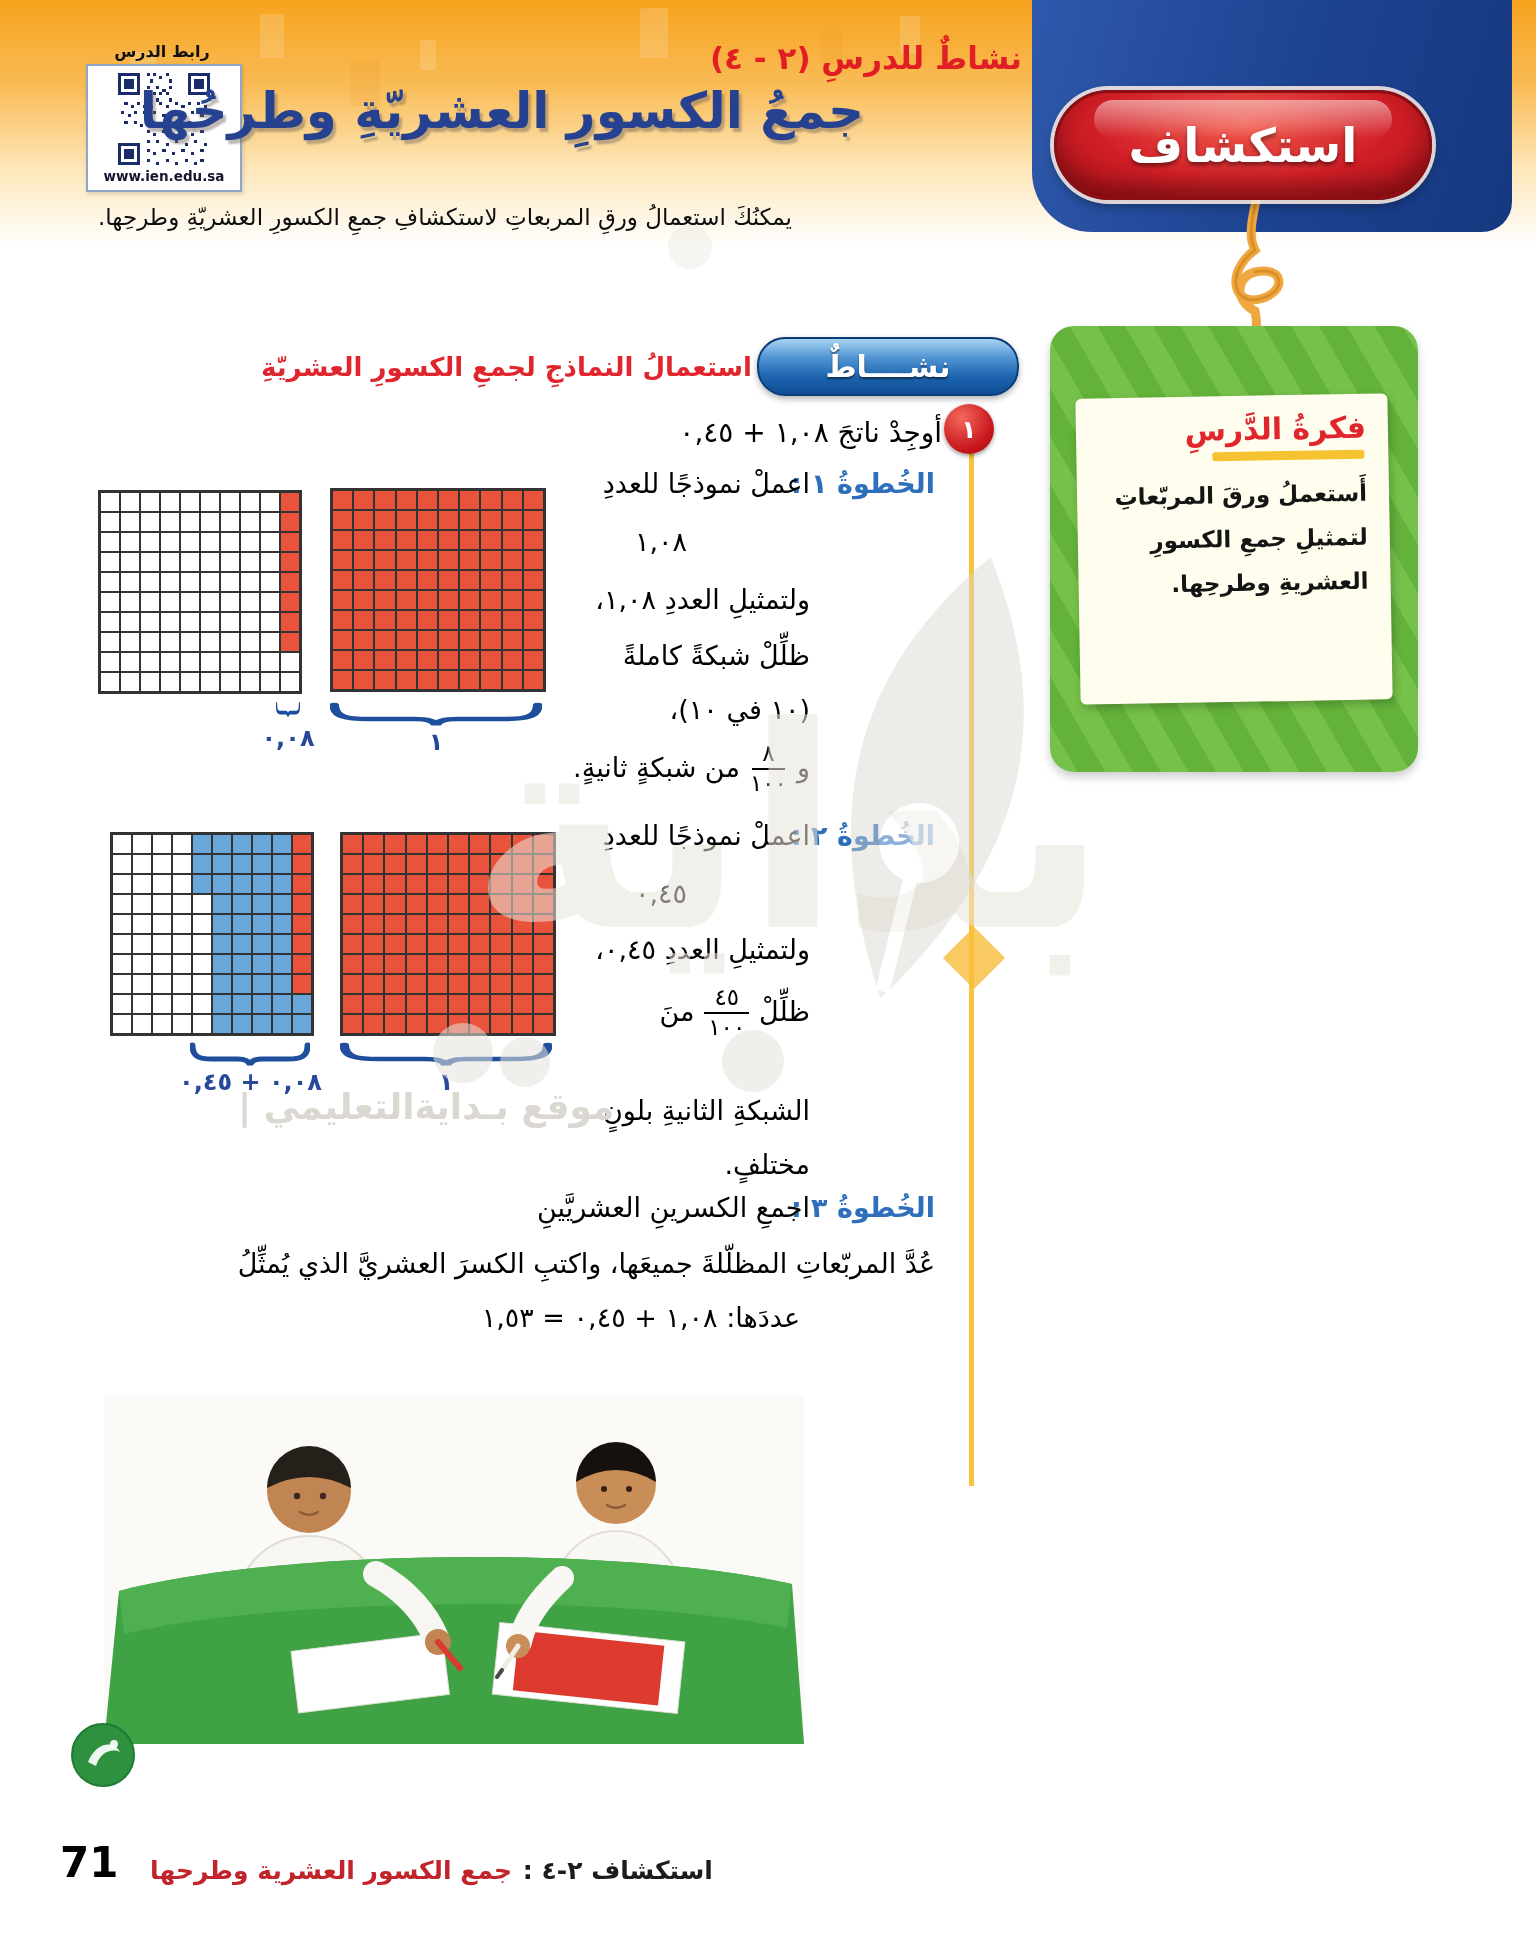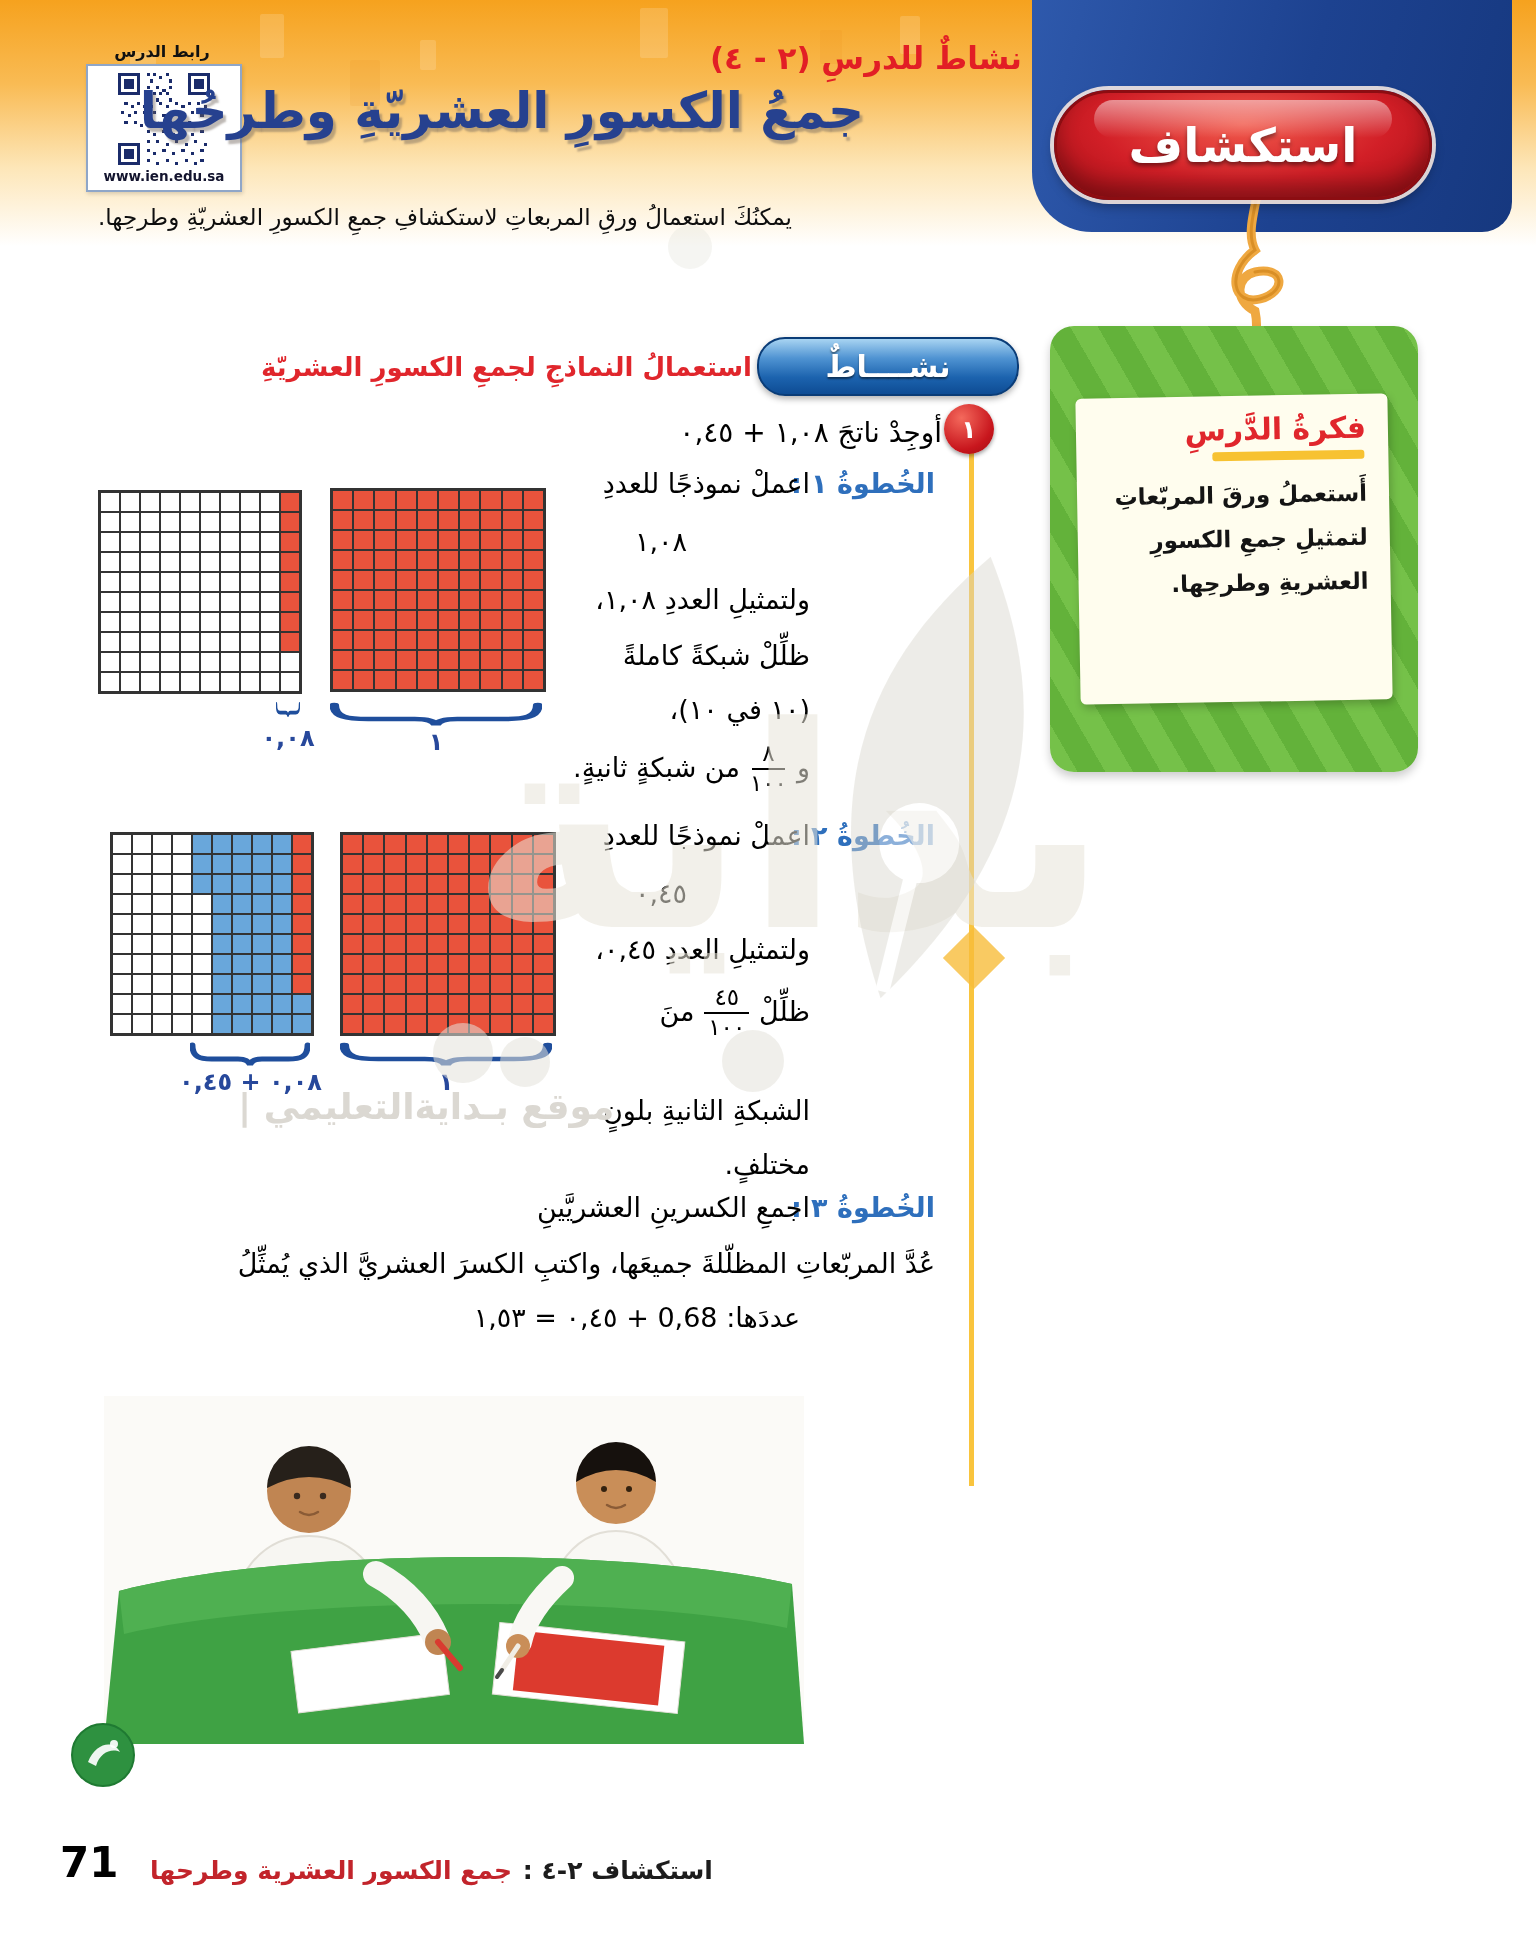--- a/index.html
+++ b/index.html
@@ -707,21 +707,21 @@
   </svg>
   <svg class="brace" style="left:340px;top:1042px;width:212px;height:24px;" viewBox="0 0 100 24" preserveAspectRatio="none">
     <path d="M2,3 C2,15 8,17 18,17 L40,17 C46,17 49,19 50,23 C51,19 54,17 60,17 L82,17 C92,17 98,15 98,3" fill="none" stroke="#1F4E9C" stroke-width="4.5" stroke-linecap="round"></path>
   </svg>
   <div class="model-label" style="left:158px;top:1068px;width:185px;">٠,٠٨ + ٠,٤٥</div>
   <div class="model-label" style="left:412px;top:1068px;width:68px;">١</div>
 
   <div class="step-label" style="top:1192px;">الخُطوةُ ٣ :</div>
   <div class="body-line" style="top:1192px;">اجمعِ الكسرينِ العشريَّينِ</div>
   <div class="body-line wide-line" style="top:1248px;">عُدَّ المربّعاتِ المظلّلةَ جميعَها، واكتبِ الكسرَ العشريَّ الذي يُمثِّلُ</div>
-  <div class="body-line result-line" style="top:1302px;">عددَها: 0,68 + ٠,٤٥ = ١,٥٣</div>
+  <div class="body-line result-line" style="top:1302px;">عددَها: ١,٠٨ + ٠,٤٥ = ١,٥٣</div>
 
   <svg class="abs photo" viewBox="0 0 700 348">
     <rect width="700" height="348" fill="#FBFAF7"></rect>
     <ellipse cx="350" cy="330" rx="345" ry="34" fill="#E9E5DD"></ellipse>
 
     <circle cx="205" cy="95" r="42" fill="#C08552"></circle>
     <path d="M163,92 A42,42 0 0 1 247,92 Q205,70 163,92 Z" fill="#26201A"></path>
     <circle cx="193" cy="100" r="3.2" fill="#3A2A1E"></circle>
       <circle cx="219" cy="100" r="3.2" fill="#3A2A1E"></circle>
     <path d="M196,116 Q205,122 214,116" stroke="#8A5B36" stroke-width="2.5" fill="none" stroke-linecap="round"></path>

